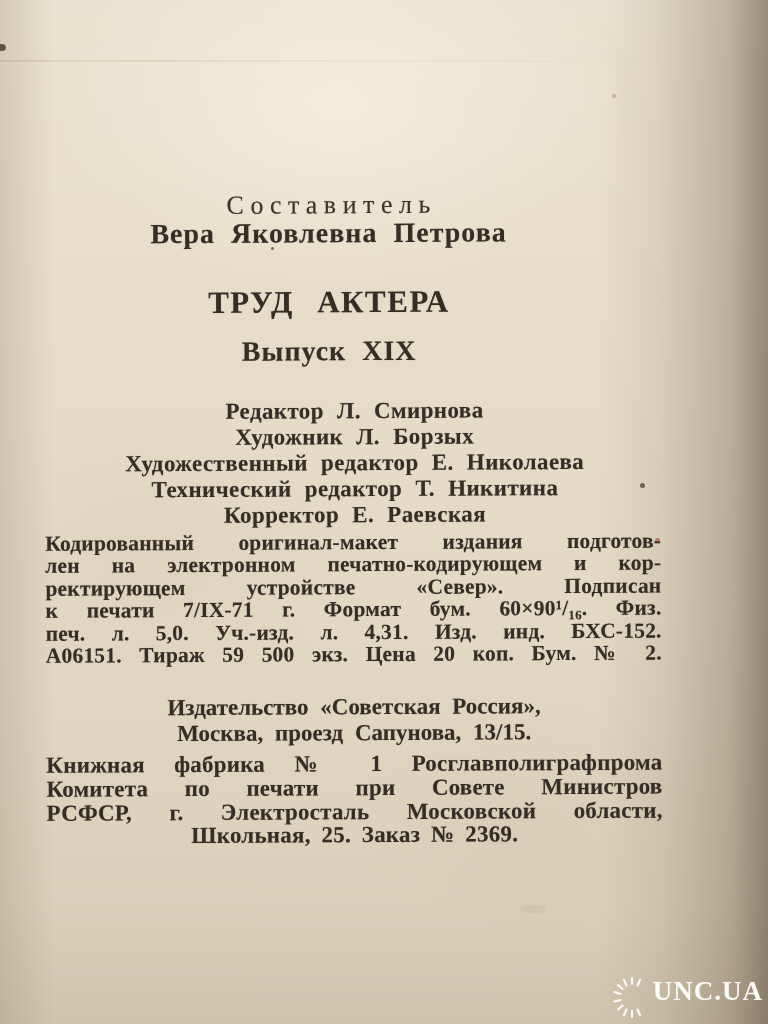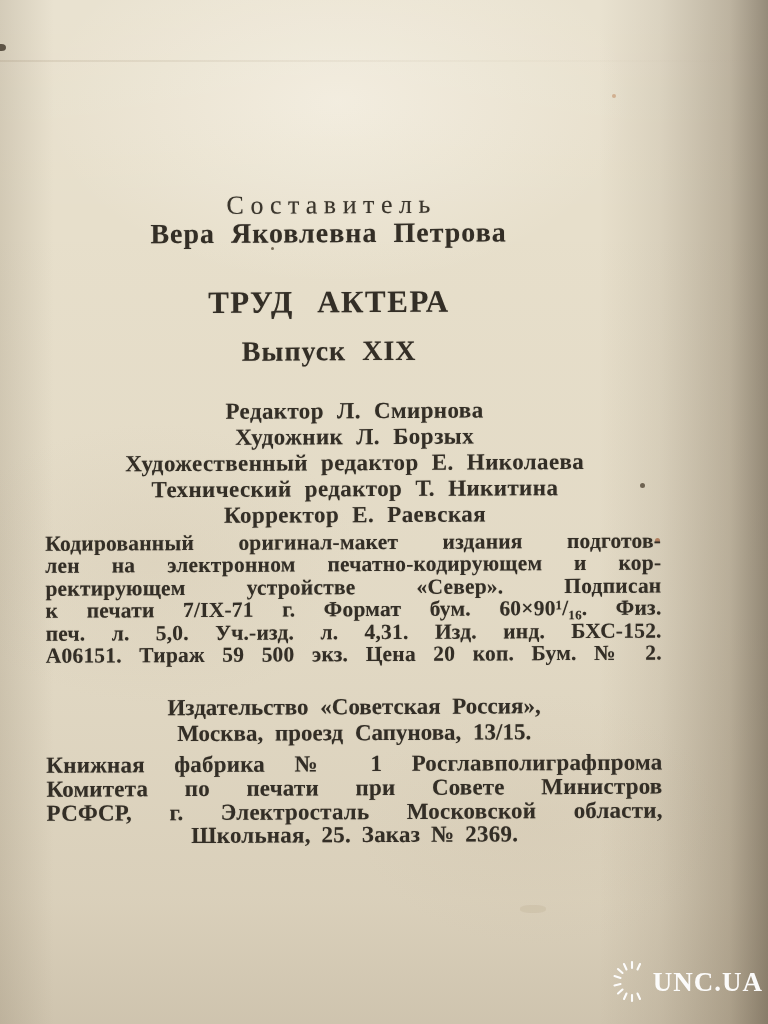--- a/index.html
+++ b/index.html
@@ -104,22 +104,22 @@
     letter-spacing: 0.2px;
   }
   .printer .centered-line {
     text-align: center;
     text-align-last: center;
     word-spacing: 5px;
   }
 
   
   .watermark {
-    position: absolute; right: 5px; bottom: 20px;
-    display: flex; align-items: center; gap: 1px;
+    position: absolute; right: 5px; bottom: 4px;
+    display: flex; align-items: flex-start; gap: 1px;
     color: #ffffff; opacity: 0.96;
   }
   .watermark .wm-icon { width: 40px; height: 44px; flex: 0 0 auto; }
   .watermark .wm-text {
     font-size: 27px; font-weight: 700;
     letter-spacing: 1px;
     font-family: "Liberation Serif", "DejaVu Serif", serif;
   }
 </style>
 </head>

